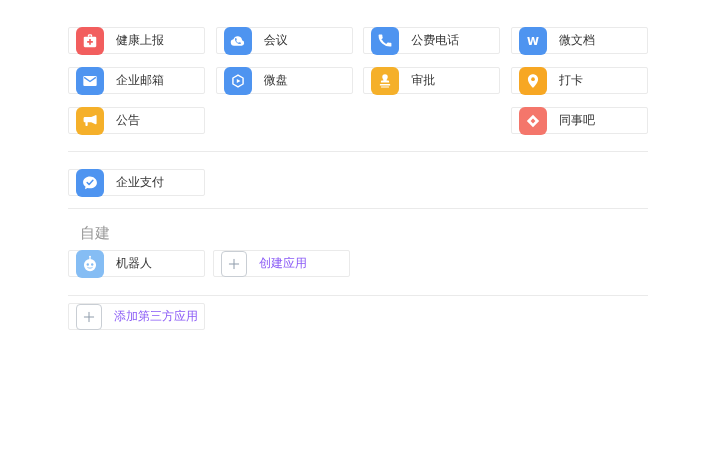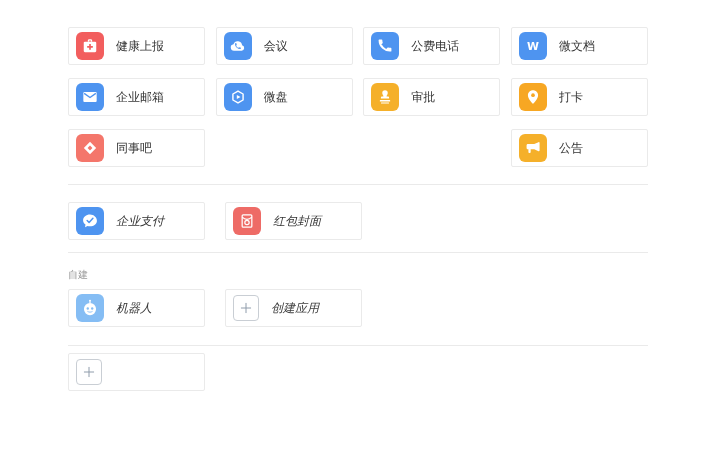--- a/index.html
+++ b/index.html
@@ -2,41 +2,41 @@
 <html><head>
 <meta charset="utf-8">
 <style>
   * { margin:0; padding:0; box-sizing:border-box; }
   html,body { width:714px; height:452px; background:#ffffff; overflow:hidden;
     font-family:"Liberation Sans","DejaVu Sans",sans-serif; }
   .page { padding:27px 0 0 68px; width:648px; }
   .grid { display:flex; flex-wrap:wrap; justify-content:space-between; width:580px; }
   .grid .app-card { margin-bottom:13px; }
   .row { display:flex; width:580px; }
-  .row .app-card { margin-right:20px;font-style:italic; }
+  .row .app-card { margin-right:8px; }
   .app-card {
-    width:137px; height:38px; border:1px solid #eaeaea; border-radius:2px;
+    width:137px; height:27px; border:1px solid #eaeaea; border-radius:2px;
     display:flex; align-items:center; padding-left:7px; background:#fff; cursor:pointer;
   }
   .app-icon {
     width:28px; height:28px; border-radius:6px; flex:0 0 28px;
     display:flex; align-items:center; justify-content:center;
   }
   .app-label { margin-left:12px; font-size:12px; color:#353535; white-space:nowrap; }
-  .action-label { margin-left:12px; font-size:12px; color:#404040; white-space:nowrap; }
+  .action-label { margin-left:12px; font-size:12px; color:#8b5cf6; white-space:nowrap; }
   .plus-box {
     width:26px; height:26px; border:1px solid #c9ced4; border-radius:4px; flex:0 0 26px;
     display:flex; align-items:center; justify-content:center; background:#fff;
   }
   .divider { width:580px; height:1px; background:#eaeaea; }
   .divider.d1 { margin-top:4px; }
   .divider.d2 { margin-top:12px; }
   .divider.d3 { margin-top:18px; }
   .pay-row { margin-top:17px; }
-  .section-title { font-size:10px; color:#999999; margin-top:15px; }
+  .section-title { font-size:15px; color:#999999; margin-top:15px;margin-left:12px; }
   .section-row { margin-top:7px; }
   svg { display:block; }
 </style>
 </head>
 <body>
 
 <div class="page">
 
   <div class="grid">
 
@@ -116,63 +116,53 @@
         <svg width="20" height="20" viewBox="0 0 24 24">
           <path fill="#fff" d="M12 3.8c-3.4 0-6.1 2.7-6.1 6 0 4.5 6.1 10.4 6.1 10.4s6.1-5.9 6.1-10.4c0-3.3-2.7-6-6.1-6z"></path>
           <circle cx="12" cy="9.8" r="2.2" fill="currentColor"></circle>
         </svg>
       </span>
       <span class="app-label">打卡</span>
     </div>
 
 
     <div class="app-card">
+      <span class="app-icon" style="background: rgb(245, 176, 42); color: rgb(245, 176, 42);">
+        <svg width="20" height="20" viewBox="0 0 24 24">
+          <path fill="#fff" d="M18.6 5c.6-.3 1.3.1 1.3.8v9.3c0 .7-.7 1.1-1.3.8l-5.1-2.3H9.2v3.5c0 .6-.5 1-1 1h-.7c-.6 0-1-.4-1-1v-3.5h-.6c-.9 0-1.6-.7-1.6-1.6V8.9c0-.9.7-1.6 1.6-1.6h7.6L18.6 5z"></path>
+        </svg>
+      </span>
+      <span class="app-label">公告</span>
+    </div>
+
+    <div class="app-card">
       <span class="app-icon" style="background: rgb(244, 118, 107); color: rgb(244, 118, 107);">
         <svg width="20" height="20" viewBox="0 0 24 24">
           <path fill="#fff" fill-rule="evenodd" d="M12 4.6L19.4 12 12 19.4 4.6 12 12 4.6zm0 4.5L9.1 12l2.9 2.9 2.9-2.9L12 9.1z"></path>
         </svg>
       </span>
       <span class="app-label">同事吧</span>
-    </div>
-
-    <div class="app-card">
-      <span class="app-icon" style="background: rgb(245, 176, 42); color: rgb(245, 176, 42);">
-        <svg width="20" height="20" viewBox="0 0 24 24">
-          <path fill="#fff" d="M18.6 5c.6-.3 1.3.1 1.3.8v9.3c0 .7-.7 1.1-1.3.8l-5.1-2.3H9.2v3.5c0 .6-.5 1-1 1h-.7c-.6 0-1-.4-1-1v-3.5h-.6c-.9 0-1.6-.7-1.6-1.6V8.9c0-.9.7-1.6 1.6-1.6h7.6L18.6 5z"></path>
-        </svg>
-      </span>
-      <span class="app-label">公告</span>
     </div>
 
   </div>
 
   <div class="divider d1"></div>
 
   <div class="row pay-row">
 
     <div class="app-card">
       <span class="app-icon" style="background: rgb(78, 148, 240); color: rgb(78, 148, 240);">
         <svg width="20" height="20" viewBox="0 0 24 24">
           <path fill="#fff" d="M12 4.2c-4.6 0-8.3 3-8.3 6.8 0 2.1 1.1 4 2.9 5.2L6 19.6l3-1.6c.9.3 1.9.4 3 .4 4.6 0 8.3-3 8.3-6.8S16.6 4.2 12 4.2z"></path>
           <path d="M8.6 11.4l2.3 2.3 4.6-5" stroke="currentColor" stroke-width="1.8" fill="none" stroke-linecap="round" stroke-linejoin="round"></path>
         </svg>
       </span>
       <span class="app-label">企业支付</span>
     </div>
 
-    <div class="app-card">
-      <span class="app-icon" style="background: rgb(238, 107, 102); color: rgb(238, 107, 102);">
-        <svg width="20" height="20" viewBox="0 0 24 24">
-          <rect x="6.2" y="4.6" width="11.6" height="14.8" rx="1.2" fill="none" stroke="#fff" stroke-width="1.5"></rect>
-          <path d="M6.2 7.4c1.9 1.8 3.9 2.6 5.8 2.6s3.9-.8 5.8-2.6" fill="none" stroke="#fff" stroke-width="1.5"></path>
-          <circle cx="12" cy="13.8" r="2.6" fill="none" stroke="#fff" stroke-width="1.5"></circle>
-        </svg>
-      </span>
-      <span class="app-label">红包封面</span>
-    </div>
 
   </div>
 
   <div class="divider d2"></div>
 
   <div class="section-title">自建</div>
   <div class="row section-row">
 
     <div class="app-card">
       <span class="app-icon" style="background: rgb(133, 189, 244); color: rgb(133, 189, 244);">
@@ -202,17 +192,18 @@
   <div class="divider d3"></div>
 
   <div class="row section-row">
 
     <div class="app-card">
       <span class="plus-box">
         <svg width="16" height="16" viewBox="0 0 24 24">
           <path d="M12 5v14M5 12h14" stroke="#8f9cab" stroke-width="1.5" stroke-linecap="round"></path>
         </svg>
       </span>
+      <span class="action-label">添加第三方应用</span>
     </div>
 
   </div>
 
 </div>
 
 </body></html>

